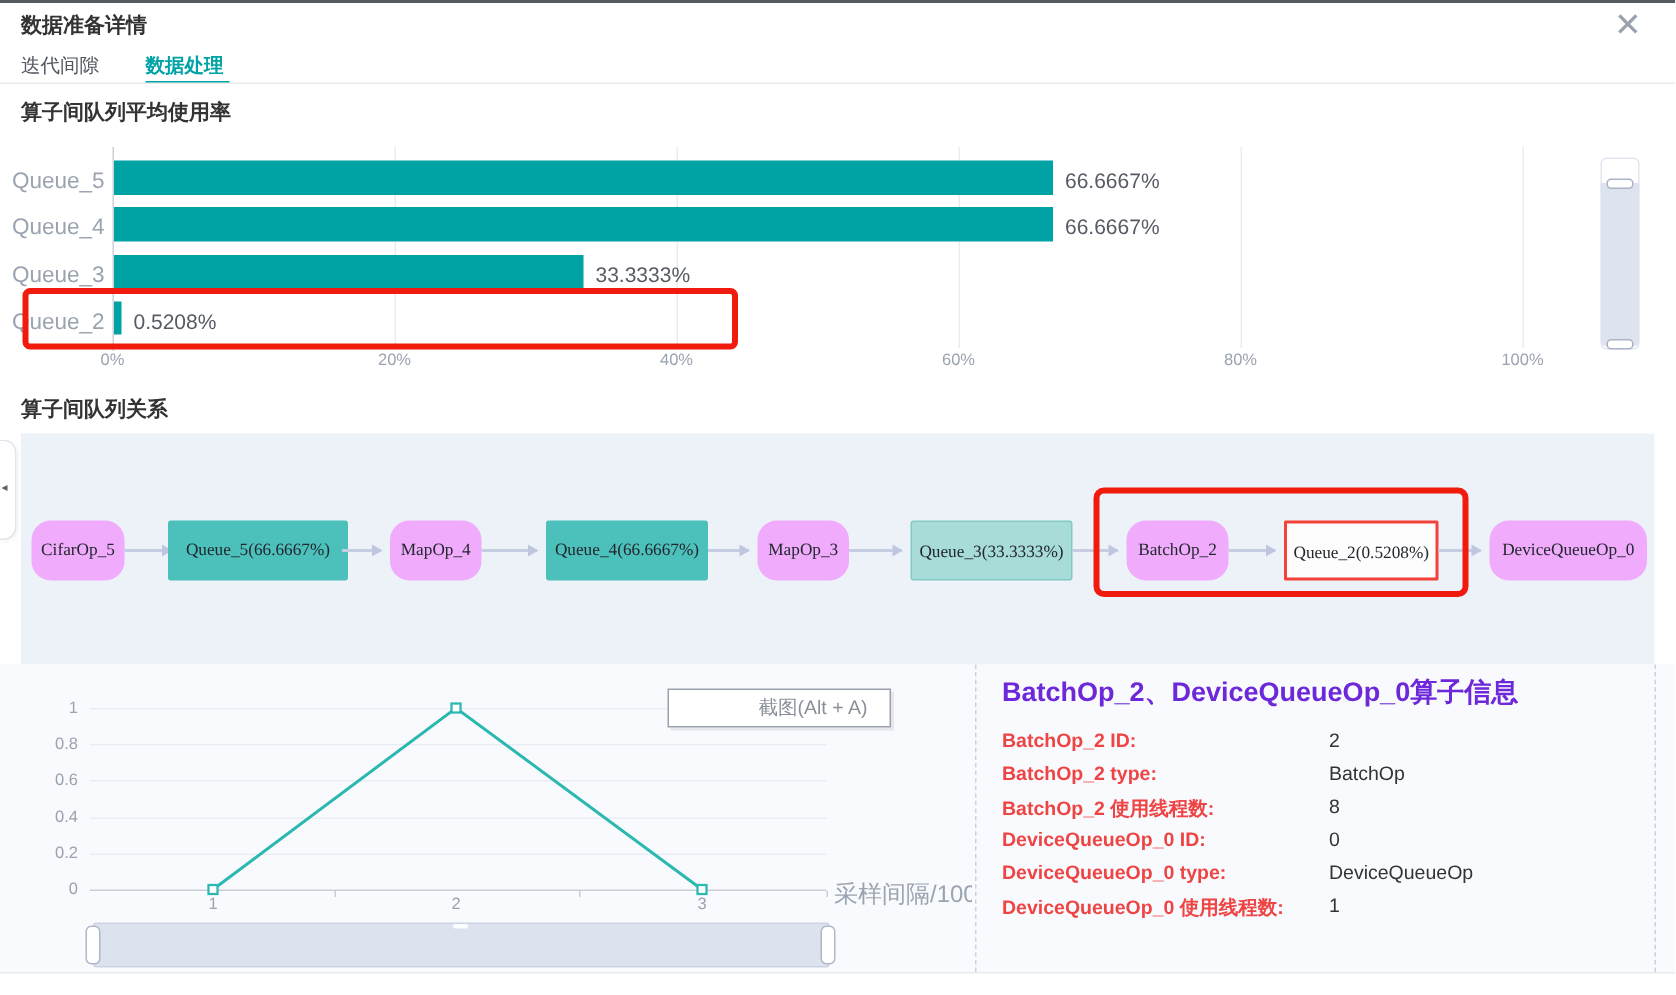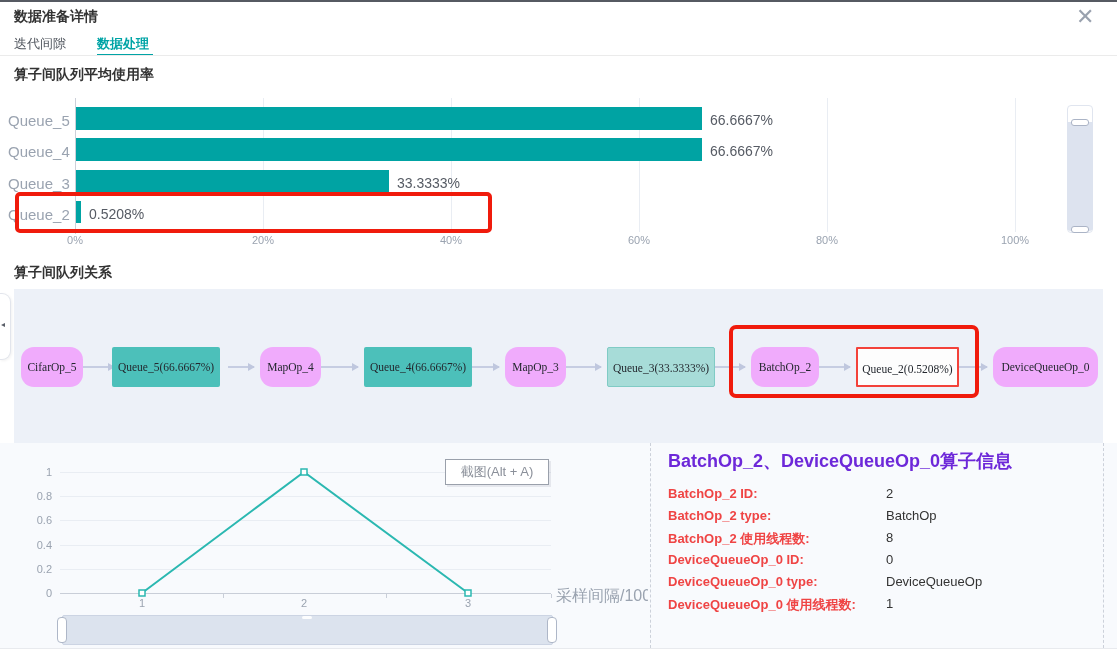--- a/index.html
+++ b/index.html
@@ -43,21 +43,21 @@
   
   .bottom{left:0;top:443px;width:1117px;height:205px;background:#f8fafd;}
   .dash-div{top:0;height:205px;width:0;border-left:1px dashed #ccd1da;}
   .hgrid{left:60px;width:491px;height:1px;background:#e9edf3;}
   .laxis{left:60px;top:593px;width:491px;height:1px;background:#c9ced8;}
   .ylab{left:18px;width:34px;text-align:right;font-size:11px;color:#9aa3b0;}
   .xlab{top:597px;font-size:11px;color:#9aa3b0;transform:translateX(-50%);}
   .xtickmark{top:594px;width:1px;height:4px;background:#c9ced8;}
   .axis-name{left:556px;top:586px;width:92px;overflow:hidden;white-space:nowrap;font-size:16px;color:#9aa3b0;}
   .tooltip{left:445px;top:459px;width:102px;height:24px;line-height:24px;text-align:center;background:#fff;
-           border:1px solid #9aa0ab;color:#8a8f99;font-size:13px;box-shadow:2px 2px 0 rgba(120,130,150,.15);}
+           border:1px solid #9aa0ab;color:#8a8f99;font-size:13px;box-shadow:2px 2px 0 rgba(120,130,150,.15);padding-left:45px;}
   .hslider{left:62px;top:615px;width:491px;height:30px;background:#dce3ee;border:1px solid #ccd4e3;border-radius:2px;box-sizing:border-box;}
   .hhandle{top:617px;width:10px;height:26px;background:#fff;border:1px solid #aeb7c8;border-radius:4px;box-sizing:border-box;}
   .hgrip{left:302px;top:616px;width:10px;height:3px;background:#fff;border-radius:2px;opacity:.9;}
   .info-title{left:668px;top:449px;font-size:18px;font-weight:bold;color:#6d28d9;}
   .info-label{left:668px;font-size:13px;color:#ef4444;font-weight:bold;}
   .info-value{left:886px;font-size:13px;color:#333;}
   .bottom-edge{left:0;top:648px;width:1117px;height:1px;background:#e8eaee;}
   svg{display:block;}
 </style>
 </head>
@@ -112,21 +112,21 @@
   <div class="abs vslider"></div>
   <div class="abs vslider-fill"></div>
   <div class="abs vhandle" style="top:119px"></div>
   <div class="abs vhandle" style="top:226px"></div>
 
   <div class="abs section-title" style="top:264px">算子间队列关系</div>
 
   <div class="abs flow">
     <div class="abs node node-op" style="left:7px;width:62px">CifarOp_5</div>
     <div class="abs arrow" style="left:69px;width:31px"></div>
-    <div class="abs node node-q-high" style="left:98px;width:108px">Queue_5(66.6667%)</div>
+    <div class="abs node node-q-high" style="left:98px;width:120px">Queue_5(66.6667%)</div>
     <div class="abs arrow" style="left:214px;width:26px"></div>
     <div class="abs node node-op" style="left:246px;width:61px">MapOp_4</div>
     <div class="abs arrow" style="left:307px;width:37px"></div>
     <div class="abs node node-q-high" style="left:350px;width:108px">Queue_4(66.6667%)</div>
     <div class="abs arrow" style="left:458px;width:27px"></div>
     <div class="abs node node-op" style="left:491px;width:61px">MapOp_3</div>
     <div class="abs arrow" style="left:552px;width:35px"></div>
     <div class="abs node node-q-mid" style="left:593px;width:108px">Queue_3(33.3333%)</div>
     <div class="abs arrow" style="left:701px;width:30px"></div>
     <div class="abs node node-op" style="left:737px;width:68px">BatchOp_2</div>

